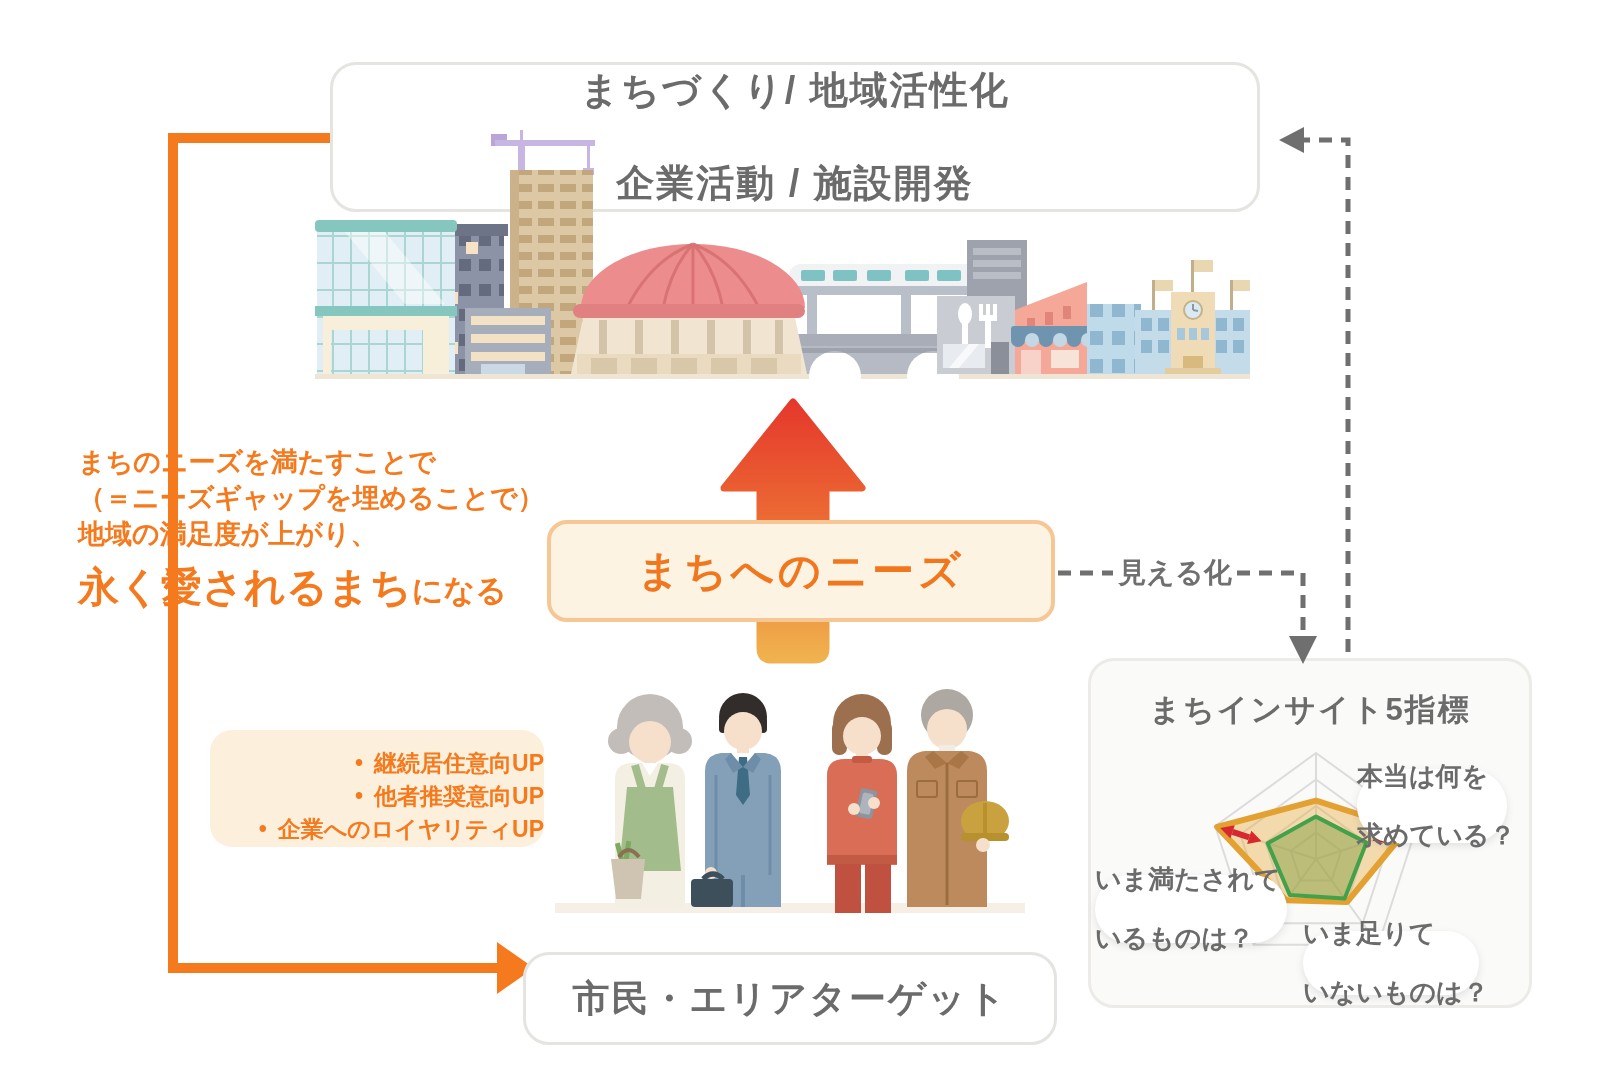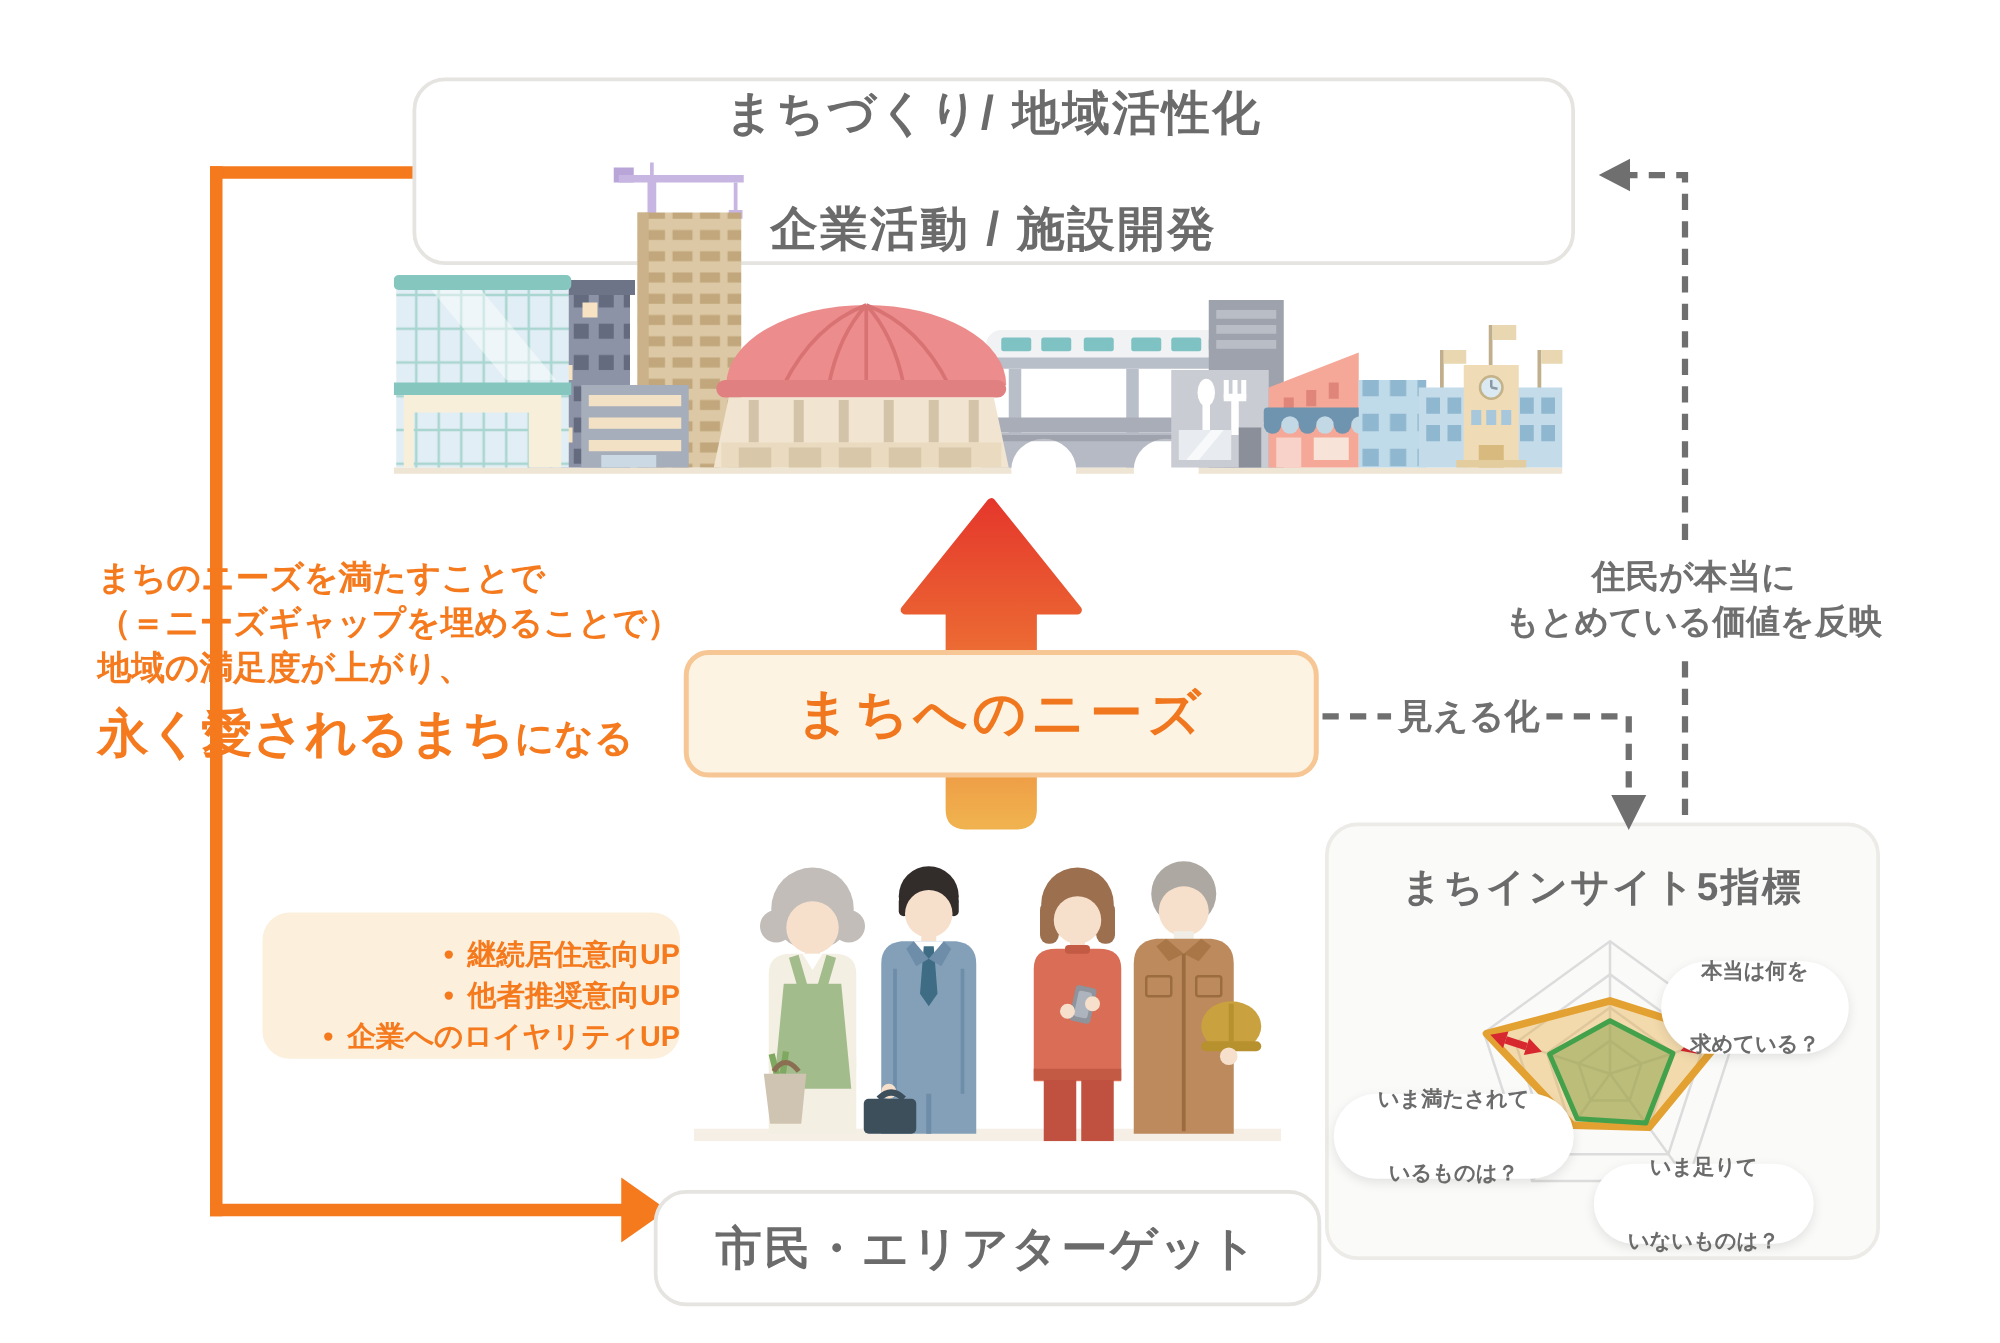--- a/index.html
+++ b/index.html
@@ -42,28 +42,28 @@
   #benefits li::before{content:"\2022";margin-right:11px;}
 
   
   #visualize-label{position:absolute;left:1113px;top:553px;width:124px;text-align:center;
     font-size:28px;line-height:40px;color:#6F6F6F;background:#ffffff;white-space:nowrap;}
   #reflect-note{position:absolute;left:1155px;top:438px;width:400px;text-align:center;
     font-size:27px;line-height:36px;color:#6F6F6F;background:#ffffff;padding:5px 0;}
   #reflect-note div{white-space:nowrap;}
 
   
-  #insight-panel{position:absolute;left:1060px;top:658px;width:444px;height:350px;background:#FAFAF9;
+  #insight-panel{position:absolute;left:1088px;top:658px;width:444px;height:350px;background:#FAFAF9;
     border:3px solid #ECEBE8;border-radius:26px;box-sizing:border-box;padding-left:44px;}
   #insight-title{position:absolute;left:0;top:28px;width:100%;text-align:center;
     font-size:31px;color:#6B6B6B;letter-spacing:2px;white-space:nowrap;}
   #radar-svg{position:absolute;left:0;top:0;}
   .bubble{position:absolute;background:#ffffff;border-radius:40px;box-shadow:0 3px 9px rgba(0,0,0,0.10);
-    display:flex;flex-direction:column;align-items:center;justify-content:center;
-    font-size:17px;line-height:29px;color:#6B6B6B;gap:30px;}
+    display:flex;flex-direction:column;justify-content:center;
+    font-size:26px;line-height:29px;color:#6B6B6B;gap:30px;}
   .bubble div{white-space:nowrap;}
   #bubble-tr{left:266px;top:108px;width:150px;height:74px;}
   #bubble-l{left:4px;top:214px;width:192px;height:68px;}
   #bubble-b{left:212px;top:270px;width:176px;height:64px;}
 </style>
 </head>
 <body>
 
 <div class="canvas">
 
@@ -398,18 +398,14 @@
     <g stroke="#6F6F6F" stroke-width="5" fill="none" stroke-dasharray="13 9">
       <path d="M1058 573 H1113"></path>
       <path d="M1237 573 H1303 V636"></path>
       <path d="M1348 652 V140 H1304"></path>
     </g>
     <polygon points="1289,636 1317,636 1303,664" fill="#6F6F6F"></polygon>
     <polygon points="1279,140 1304,127 1304,153" fill="#6F6F6F"></polygon>
   </svg>
 
   <div id="visualize-label">見える化</div>
-  <div id="reflect-note">
-    <div>住民が本当に</div>
-    <div>もとめている価値を反映</div>
-  </div>
 
 </div>
 
 </body></html>

